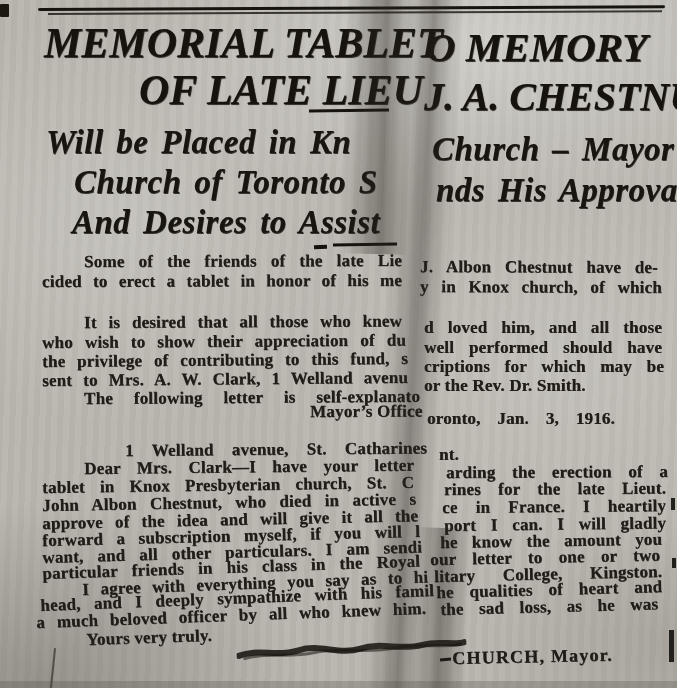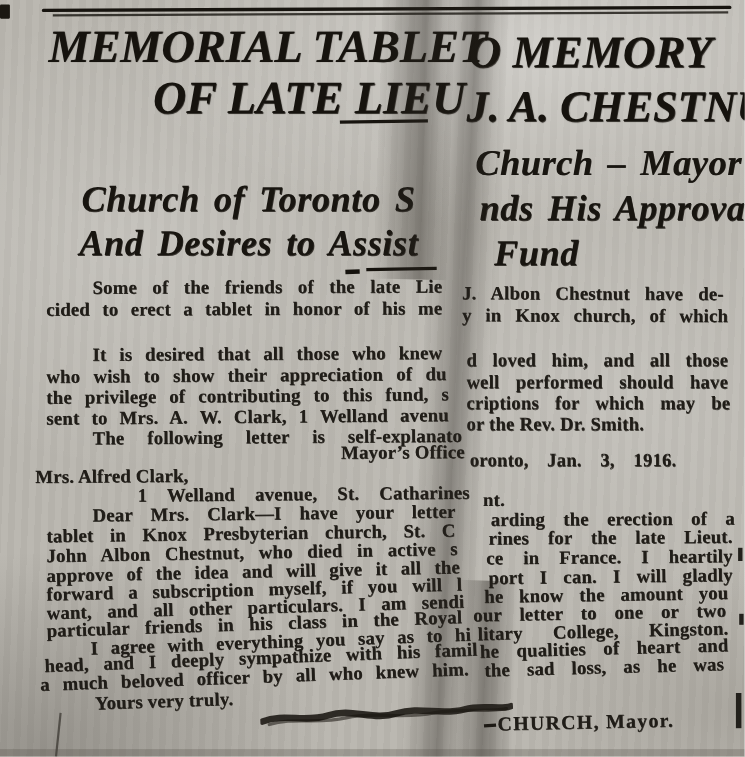--- a/index.html
+++ b/index.html
@@ -59,38 +59,37 @@
   <div class="corner-speck"></div>
   <div class="rule-top"></div>
 
   <div class="hl" style="left:44px;  top:22px;">MEMORIAL TABLET</div>
   <div class="hl" style="left:426px; top:27px; font-size:41px;">O MEMORY</div>
   <div class="hl" style="left:139px; top:69px;">OF LATE LIEU</div>
   <div class="hl" style="left:424px; top:77px; font-size:40px;">J. A. CHESTNUT</div>
 
   <div class="rule-mid"></div>
 
+  <div class="sh" style="left:46px;  top:126px;">Will be Placed in Kn</div>
   <div class="sh" style="left:432px; top:133px;">Church – Mayor</div>
   <div class="sh" style="left:74px;  top:166px;">Church of Toronto S</div>
   <div class="sh" style="left:436px; top:174px;">nds His Approval</div>
   <div class="sh" style="left:72px;  top:206px;">And Desires to Assist</div>
-  <div class="sh" style="left:449px; top:215px;">Fund</div>
 
   <div class="divider-dash"></div>
   <div class="divider-line"></div>
 
   <div class="bl just" style="left:84px; top:252px; width:318px; transform:rotate(-0.2deg);">Some of the friends of the late Lie</div>
   <div class="bl just" style="left:42px; top:272px; width:360px; transform:rotate(-0.2deg);">cided to erect a tablet in honor of his me</div>
   <div class="bl just" style="left:84px; top:313px; width:318px; transform:rotate(-0.3deg);">It is desired that all those who knew</div>
   <div class="bl just" style="left:42px; top:333px; width:364px; transform:rotate(-0.4deg);">who wish to show their appreciation of du</div>
   <div class="bl just" style="left:42px; top:352px; width:366px; transform:rotate(-0.5deg);">the privilege of contributing to this fund, s</div>
   <div class="bl just" style="left:42px; top:371px; width:366px; transform:rotate(-0.5deg);">sent to Mrs. A. W. Clark, 1 Welland avenu</div>
   <div class="bl just" style="left:84px; top:389px; width:336px; transform:rotate(-0.4deg);">The following letter is self-explanato</div>
   <div class="bl" style="left:310px; top:402px; transform:rotate(-0.3deg);">Mayor’s Office</div>
-  <div class="bl" style="left:32px; top:424px; transform:rotate(-0.4deg);">Mrs. Alfred Clark,</div>
   <div class="bl just" style="left:125px; top:441px; width:302px; transform:rotate(-0.5deg);">1 Welland avenue, St. Catharines</div>
   <div class="bl just" style="left:84px; top:459px; width:330px; transform:rotate(-0.6deg);">Dear Mrs. Clark—I have your letter</div>
   <div class="bl just" style="left:42px; top:478px; width:372px; transform:rotate(-0.8deg);">tablet in Knox Presbyterian church, St. C</div>
   <div class="bl just" style="left:42px; top:496px; width:374px; transform:rotate(-1deg);">John Albon Chestnut, who died in active s</div>
   <div class="bl just" style="left:42px; top:514px; width:376px; transform:rotate(-1.2deg);">approve of the idea and will give it all the</div>
   <div class="bl just" style="left:42px; top:531px; width:378px; transform:rotate(-1.4deg);">forward a subscription myself, if you will l</div>
   <div class="bl just" style="left:42px; top:548px; width:380px; transform:rotate(-1.6deg);">want, and all other particulars. I am sendi</div>
   <div class="bl just" style="left:42px; top:564px; width:378px; transform:rotate(-1.9deg);">particular friends in his class in the Royal</div>
   <div class="bl just" style="left:82px; top:580px; width:346px; transform:rotate(-2.1deg);">I agree with everything you say as to hi</div>
   <div class="bl just" style="left:40px; top:596px; width:394px; transform:rotate(-2.2deg);">head, and I deeply sympathize with his famil</div>

